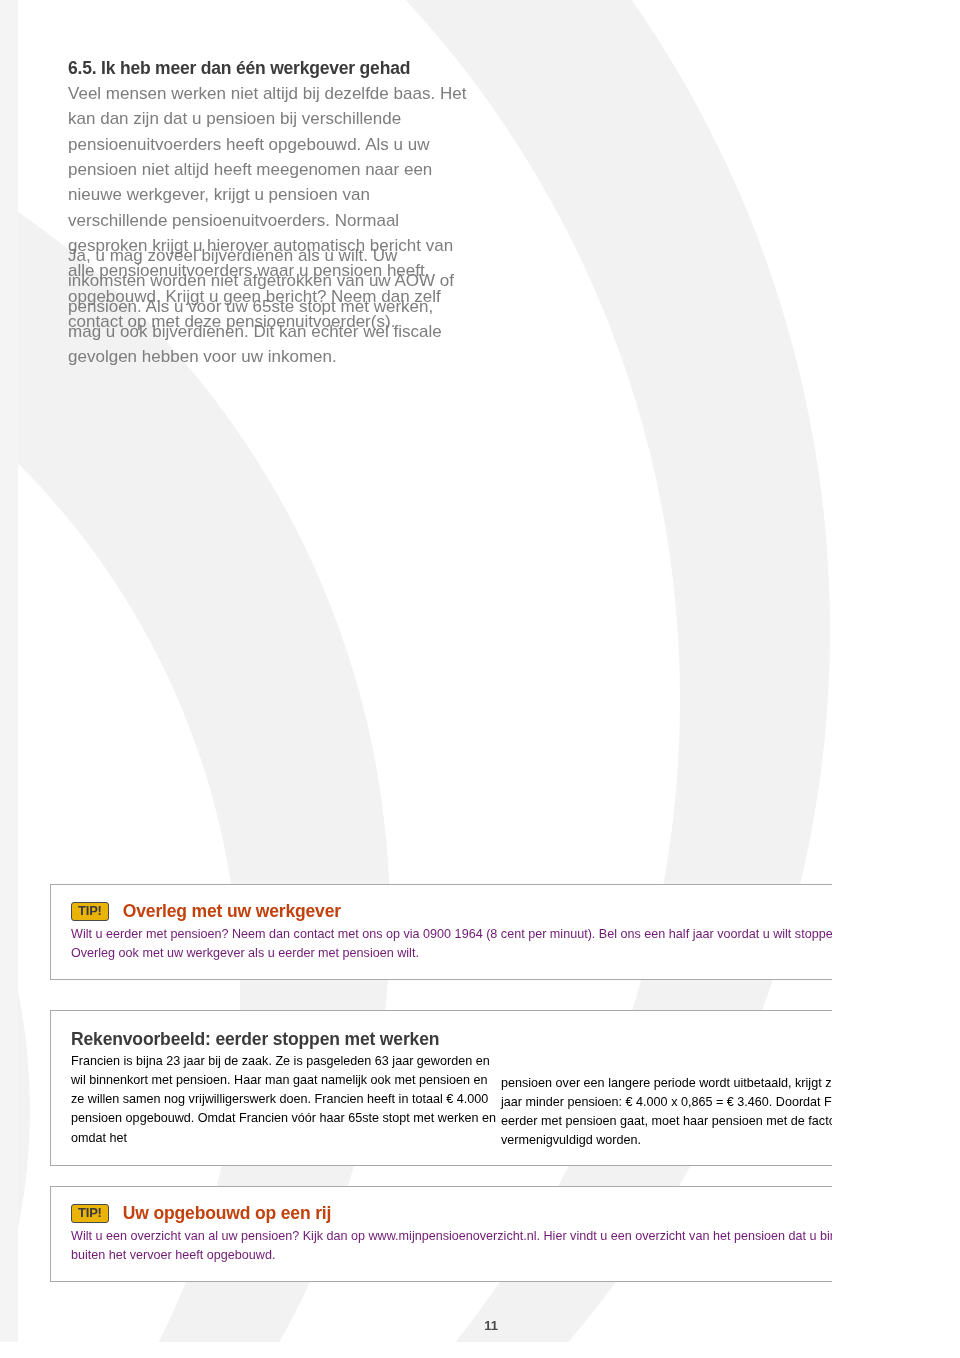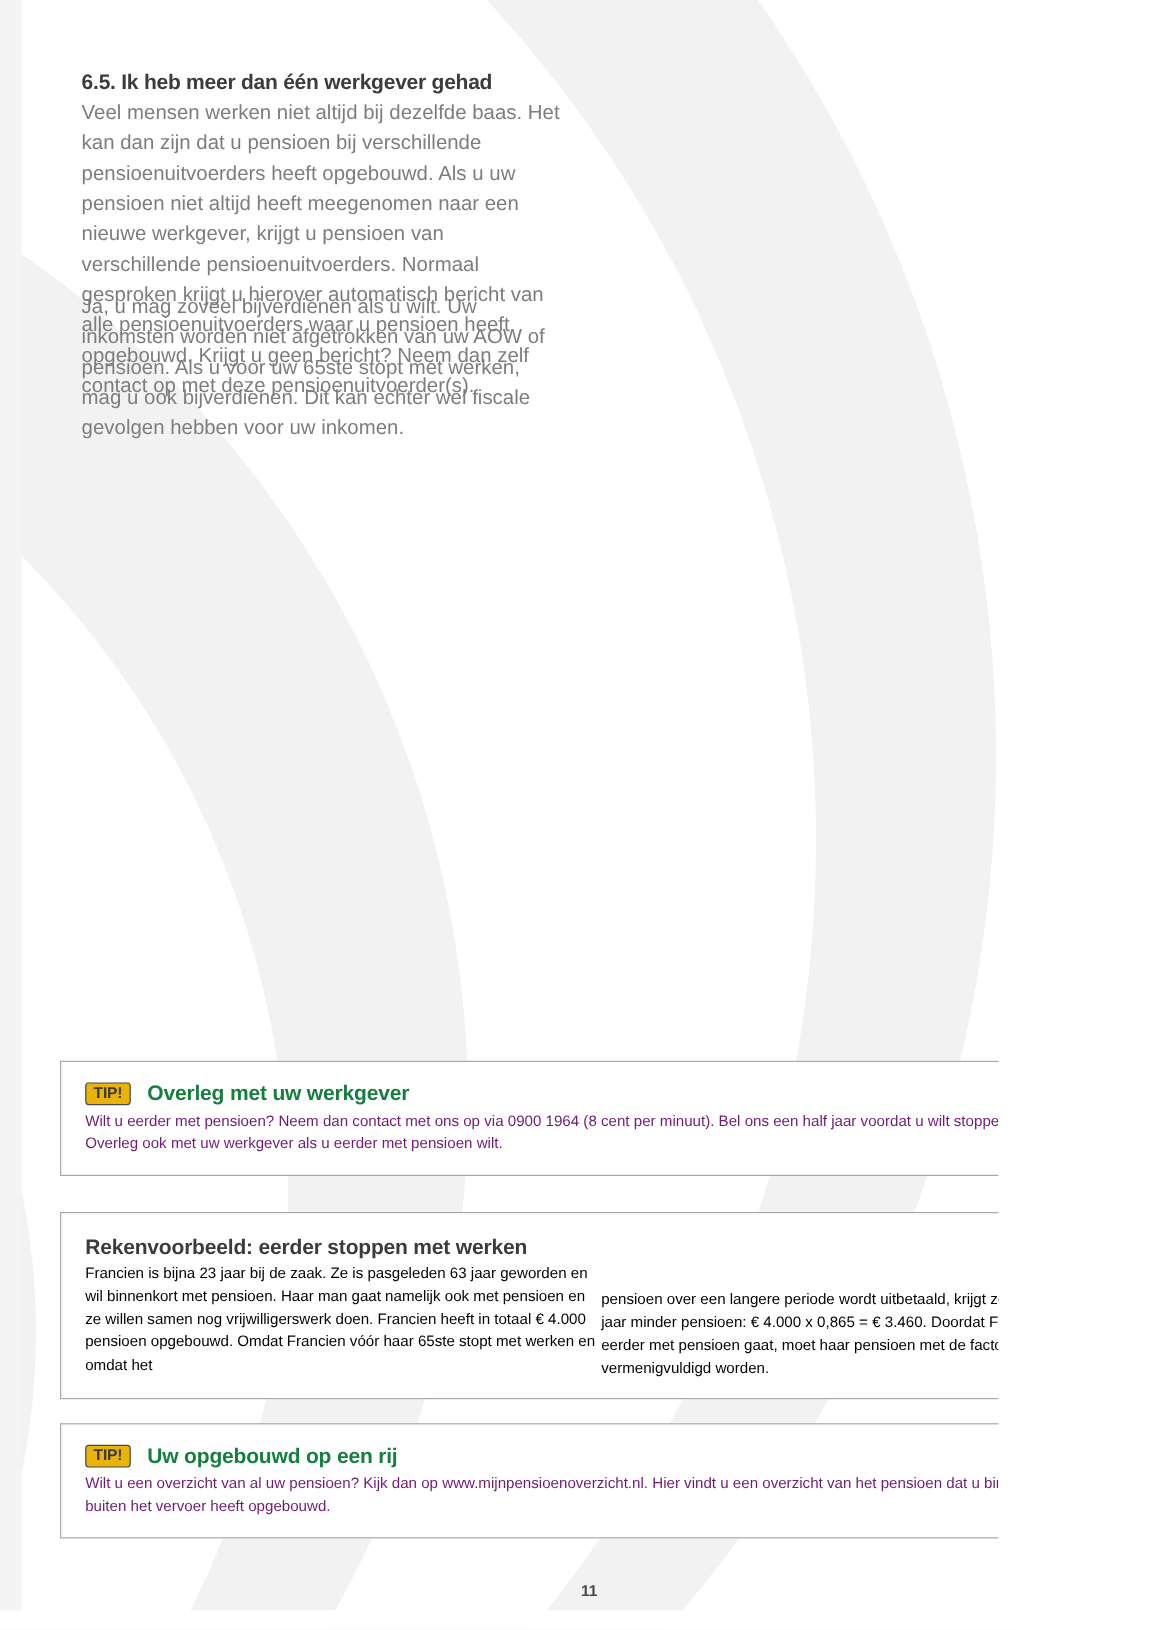--- a/index.html
+++ b/index.html
@@ -148,21 +148,21 @@
     font-size: 13px;
     font-weight: bold;
     color: #3b3b3b;
     line-height: 1.15;
     letter-spacing: -0.2px;
     background: #eab308;
   }
   .tip-title {
     font-size: 17.5px;
     font-weight: bold;
-    color: #15803d;
+    color: #c2410c;
     letter-spacing: -0.15px;
     line-height: 1.2;
   }
   .tip-body {
     margin: 0;
     font-size: 12.6px;
     line-height: 1.52;
     color: #701a75;
   }
 

